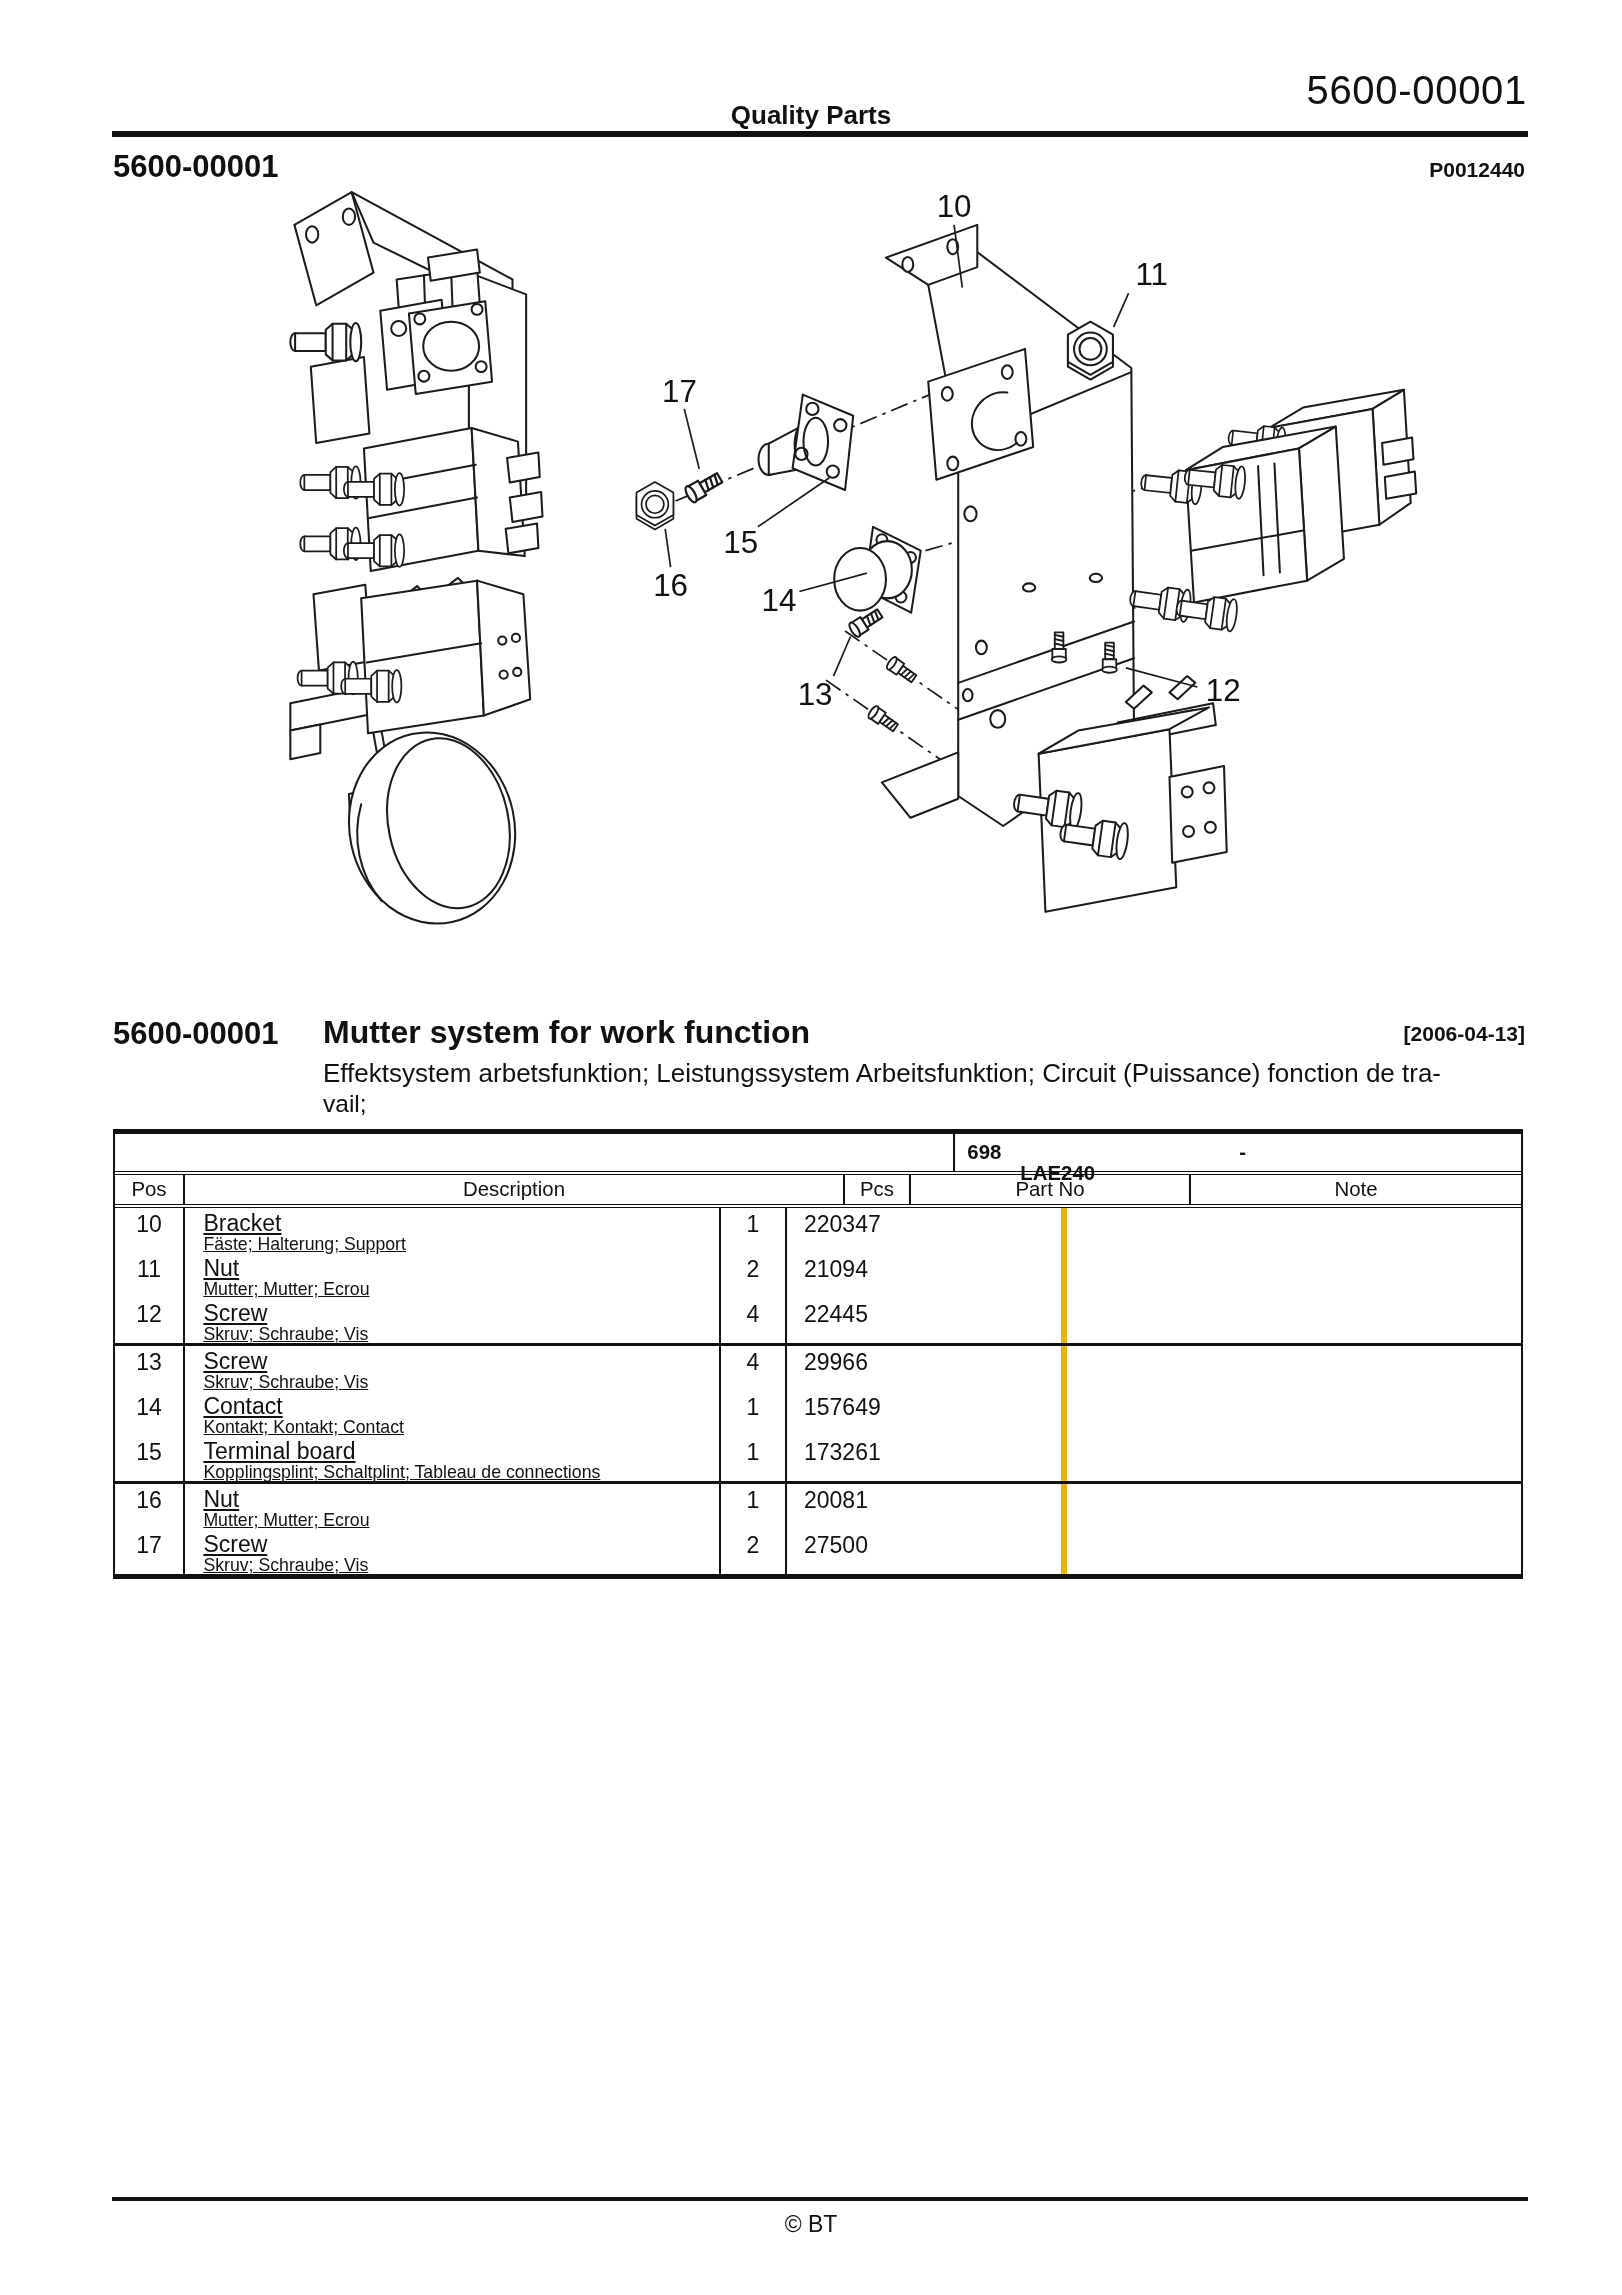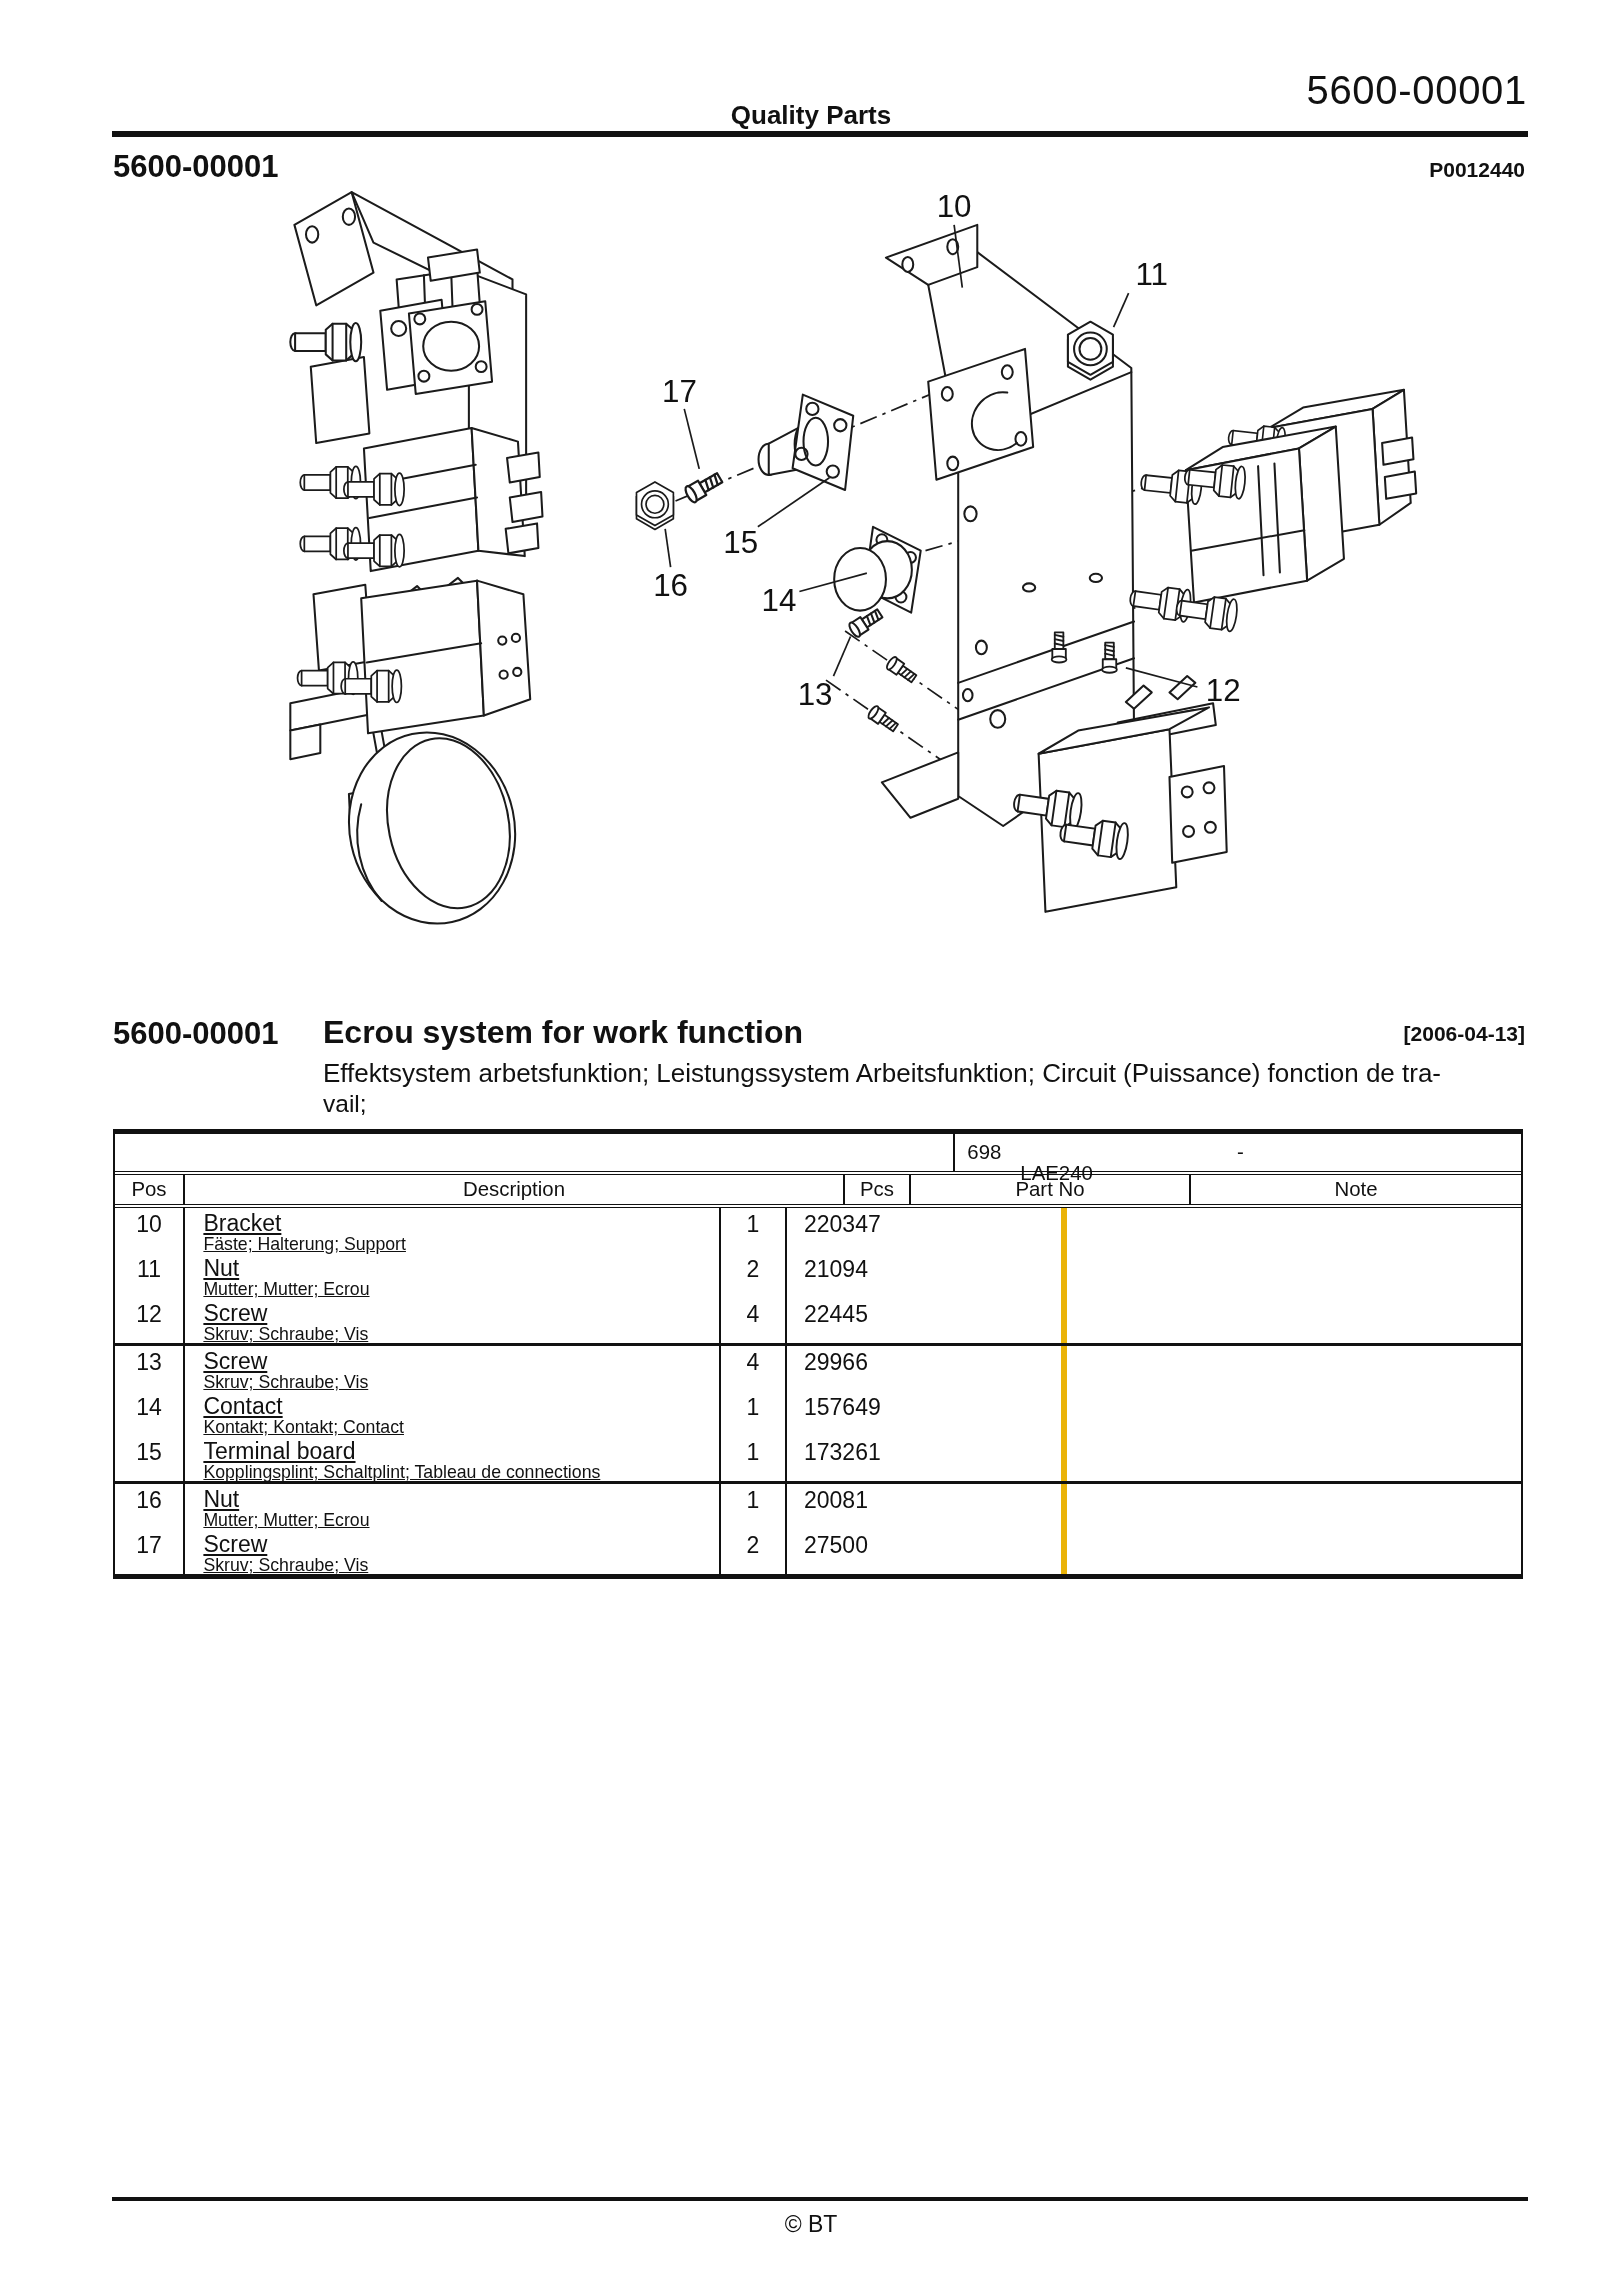--- a/index.html
+++ b/index.html
@@ -31,21 +31,21 @@
   svg .dd { fill:none; stroke:#1b1b1b; stroke-width:2.5; stroke-dasharray:26 9 5 9; }
   svg .ld { fill:none; stroke:#1b1b1b; stroke-width:2.5; }
   svg text.co { font-family:"Liberation Sans",sans-serif; font-size:46px; fill:#111; text-anchor:middle; }
 
   
   .ptable {
     left:113px; top:1129px; width:1410px;
     border:2px solid #111; border-top-width:5.5px; border-bottom-width:5.5px;
     background:#fff;
   }
-  .pre-row { display:flex; height:41px; border-bottom:4.8px double #111; }
+  .pre-row { display:flex; height:41px; border-bottom:4.8px double #111;font-weight:bold; }
   .pre-left { width:840px; border-right:2px solid #111; }
   .pre-right { flex:1; display:flex; align-items:center; font-size:20.4px; }
   .pre-right .m1 { margin-left:12.3px; }
   .pre-right .m2 { margin-left:19px;margin-top:41px; }
   .pre-right .m3 { margin-left:144px; }
   .head-row { display:flex; height:33px; border-bottom:4.8px double #111; align-items:center; font-size:20.4px; }
   .head-row > div { text-align:center; }
   .tgroup { }
   .tgroup.sep { border-bottom:3.4px solid #111; }
   .trow { display:flex; height:45px; }
@@ -318,21 +318,21 @@
       <text class="co" x="984" y="615">16</text>
     </g>
     <g>
       <path class="ld" d="M1004,340 L1026,428"></path>
       <text class="co" x="997" y="330">17</text>
     </g>
   </g>
 </svg>
 
 <div class="abs sec-code">5600-00001</div>
-<div class="abs sec-title">Ecrou system for work function</div>
+<div class="abs sec-title">Mutter system for work function</div>
 <div class="abs sec-date">[2006-04-13]</div>
 <div class="abs sec-sub1">Effektsystem arbetsfunktion; Leistungssystem Arbeitsfunktion; Circuit (Puissance) fonction de tra-</div>
 <div class="abs sec-sub2">vail;</div>
 
 <div class="abs ptable">
   <div class="pre-row">
     <div class="pre-left"></div>
     <div class="pre-right">
       <span class="m1">698</span>
       <span class="m2">LAE240</span>

